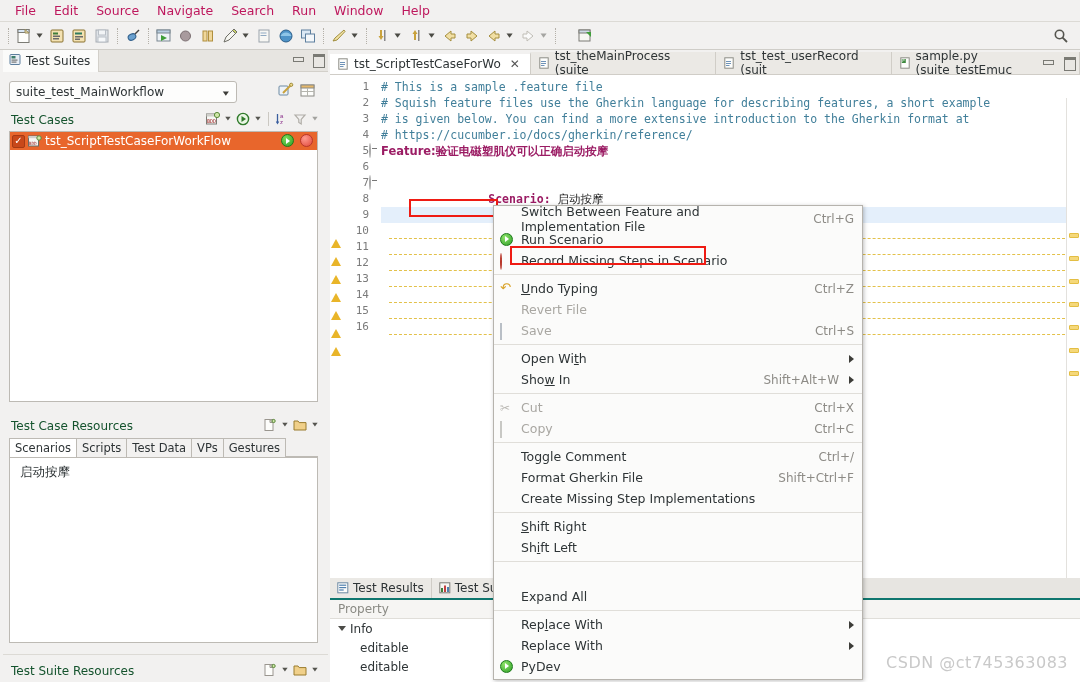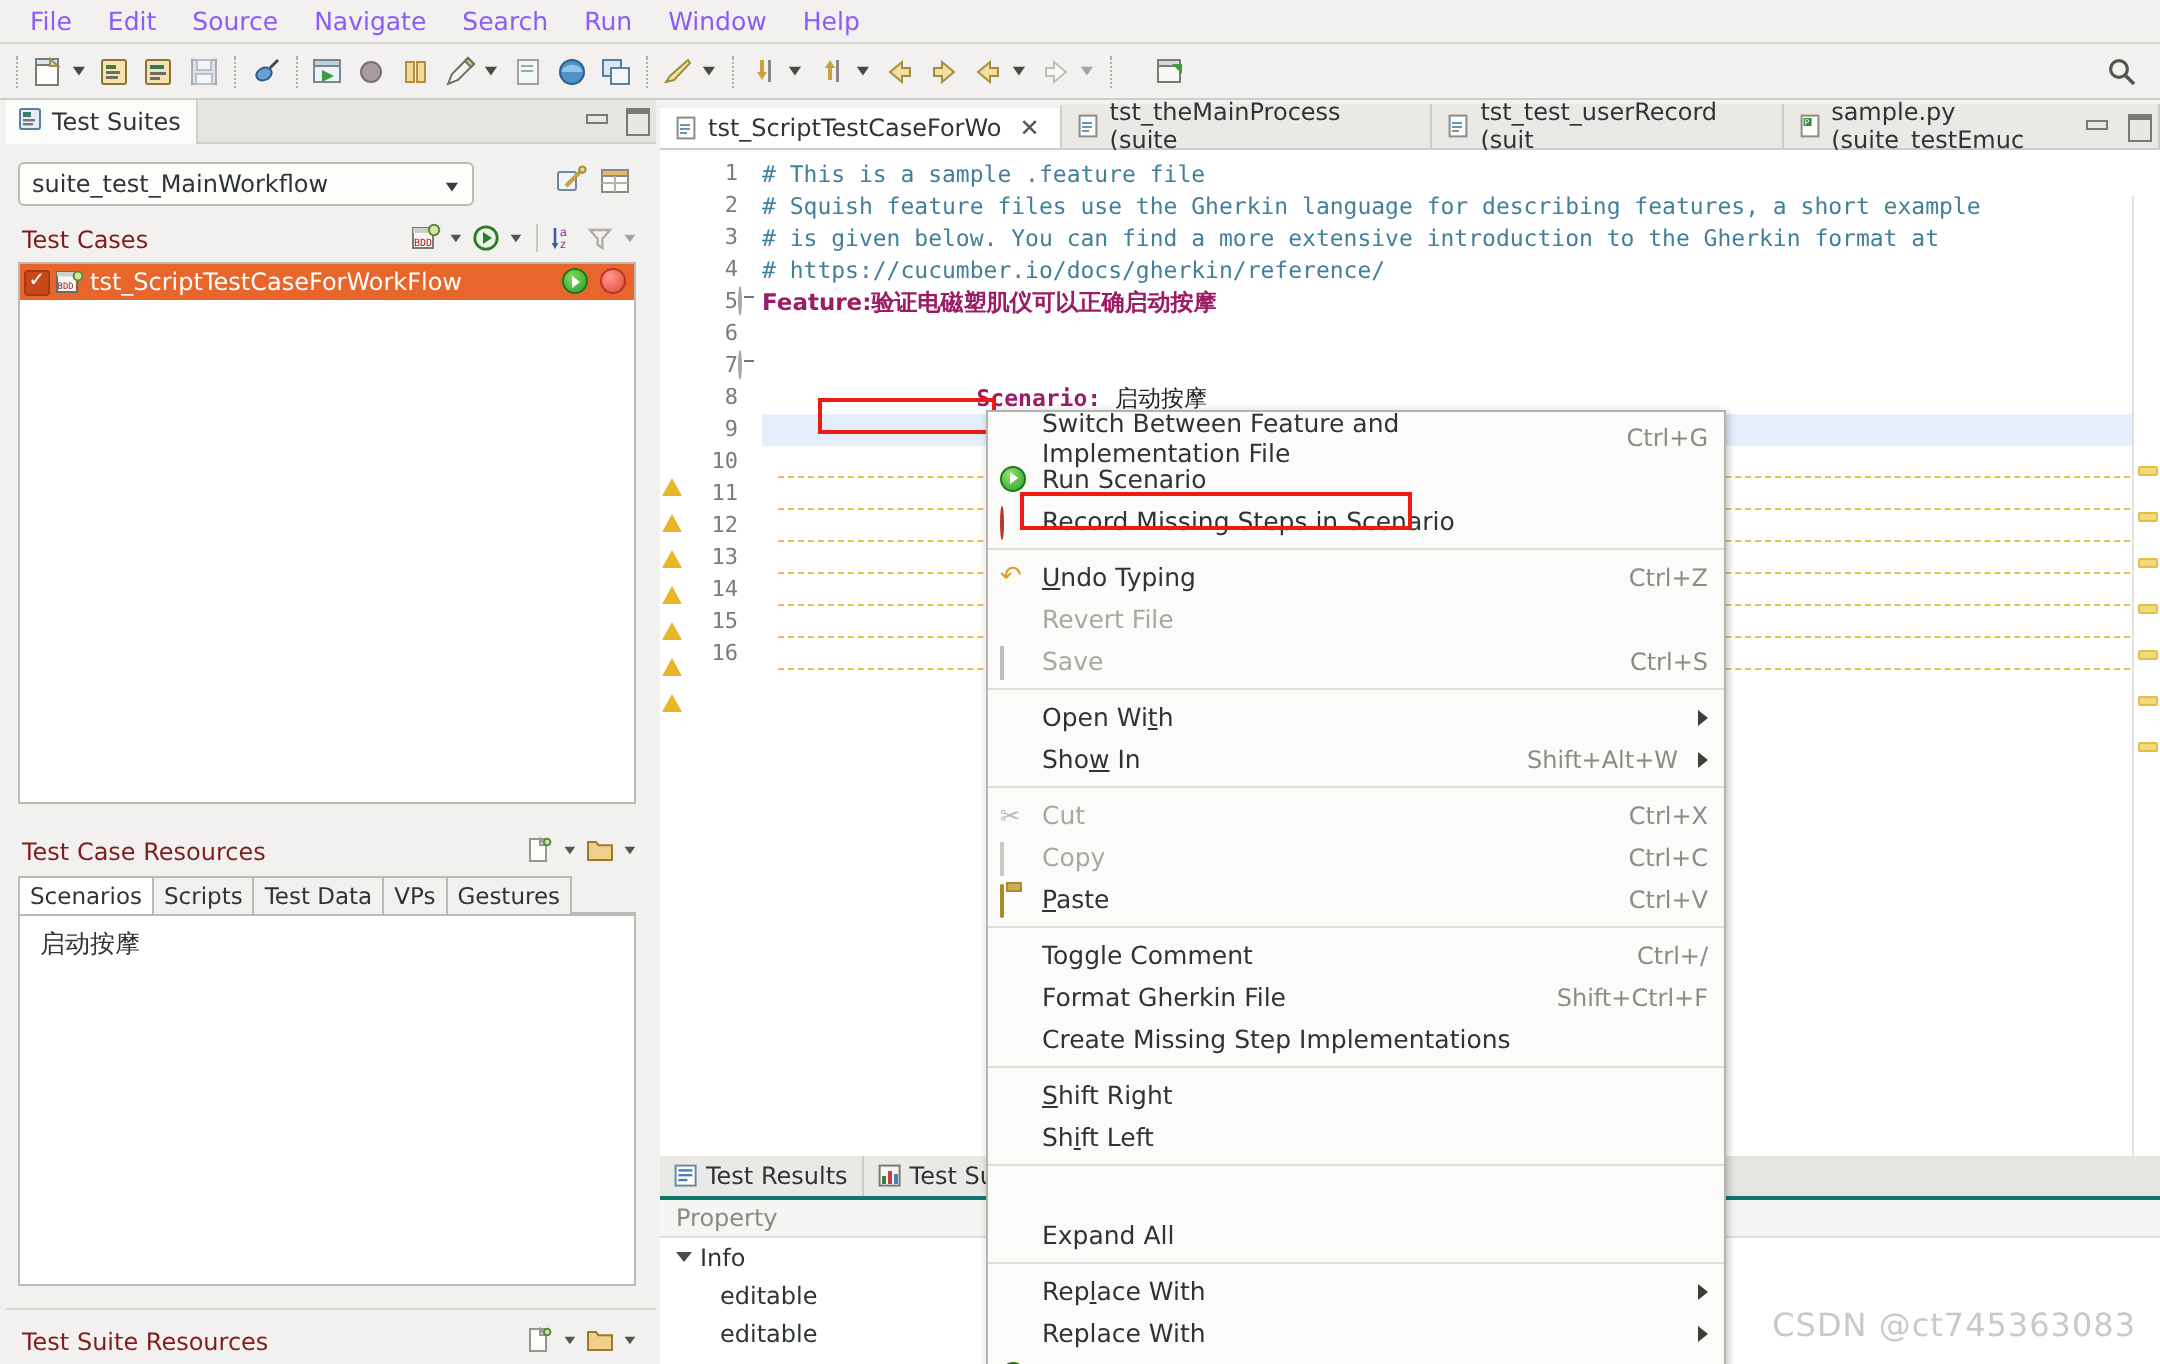--- a/index.html
+++ b/index.html
@@ -15,21 +15,21 @@
   #root { position: relative; width: 1080px; height: 682px; }
 
   
   .menubar {
     position: absolute; left: 0; top: 0; width: 1080px; height: 22px;
     background: #f2f1f0;
     border-bottom: 1px solid #dcdad5;
     display: flex; align-items: center; padding-left: 6px;
   }
   .menubar .mi {
-    padding: 2px 9px; font-size: 12.5px; color: #8b5cf6;
+    padding: 2px 9px; font-size: 12.5px; color: #be185d;
     line-height: 16px; cursor: default;
   }
 
   
   .toolbar {
     position: absolute; left: 0; top: 22px; width: 1080px; height: 28px;
     background: #f2f1f0;
     border-bottom: 1px solid #cfcdc8;
     display: flex; align-items: center; padding-left: 4px;
   }
@@ -80,21 +80,21 @@
   }
   .ctrl-max::after {
     content: ""; position: absolute; left: 1px; top: 1px;
     width: 10px; height: 10px; border: 1px solid #7a7a74;
     border-top-width: 3px; background: #e9e7e3;
   }
 
   .section-head {
     height: 22px; display: flex; align-items: center;
     font-size: 12px; padding-left: 6px; position: relative;
-    color: #7f1d1d;
+    color: #14532d;
   }
   .section-head .tools {
     position: absolute; right: 5px; top: 2px;
     display: flex; align-items: center; gap: 2px;
   }
   .mini-ico { width: 16px; height: 16px; position: relative; display:inline-block;}
   .mini-arrow {
     width: 10px; height: 16px; display: inline-flex;
     align-items: center; justify-content: center;
     font-size: 7px; color: #55554f;
@@ -927,25 +927,20 @@
     <div class="ctx-item dis">
       <span class="ctx-ico"><span class="scissors">✂</span></span>
       <span class="ctx-label">Cut</span>
       <span class="ctx-accel">Ctrl+X</span>
     </div>
     <div class="ctx-item dis">
       <span class="ctx-ico"><span class="copy-ico"></span></span>
       <span class="ctx-label">Copy</span>
       <span class="ctx-accel">Ctrl+C</span>
     </div>
-    <div class="ctx-item">
-      <span class="ctx-ico"><span class="clipboard"></span></span>
-      <span class="ctx-label"><u>P</u>aste</span>
-      <span class="ctx-accel">Ctrl+V</span>
-    </div>
     <div class="ctx-sep"></div>
     <div class="ctx-item">
       <span class="ctx-ico"></span>
       <span class="ctx-label">Toggle Comment</span>
       <span class="ctx-accel">Ctrl+/</span>
     </div>
     <div class="ctx-item">
       <span class="ctx-ico"></span>
       <span class="ctx-label">Format Gherkin File</span>
       <span class="ctx-accel">Shift+Ctrl+F</span>

